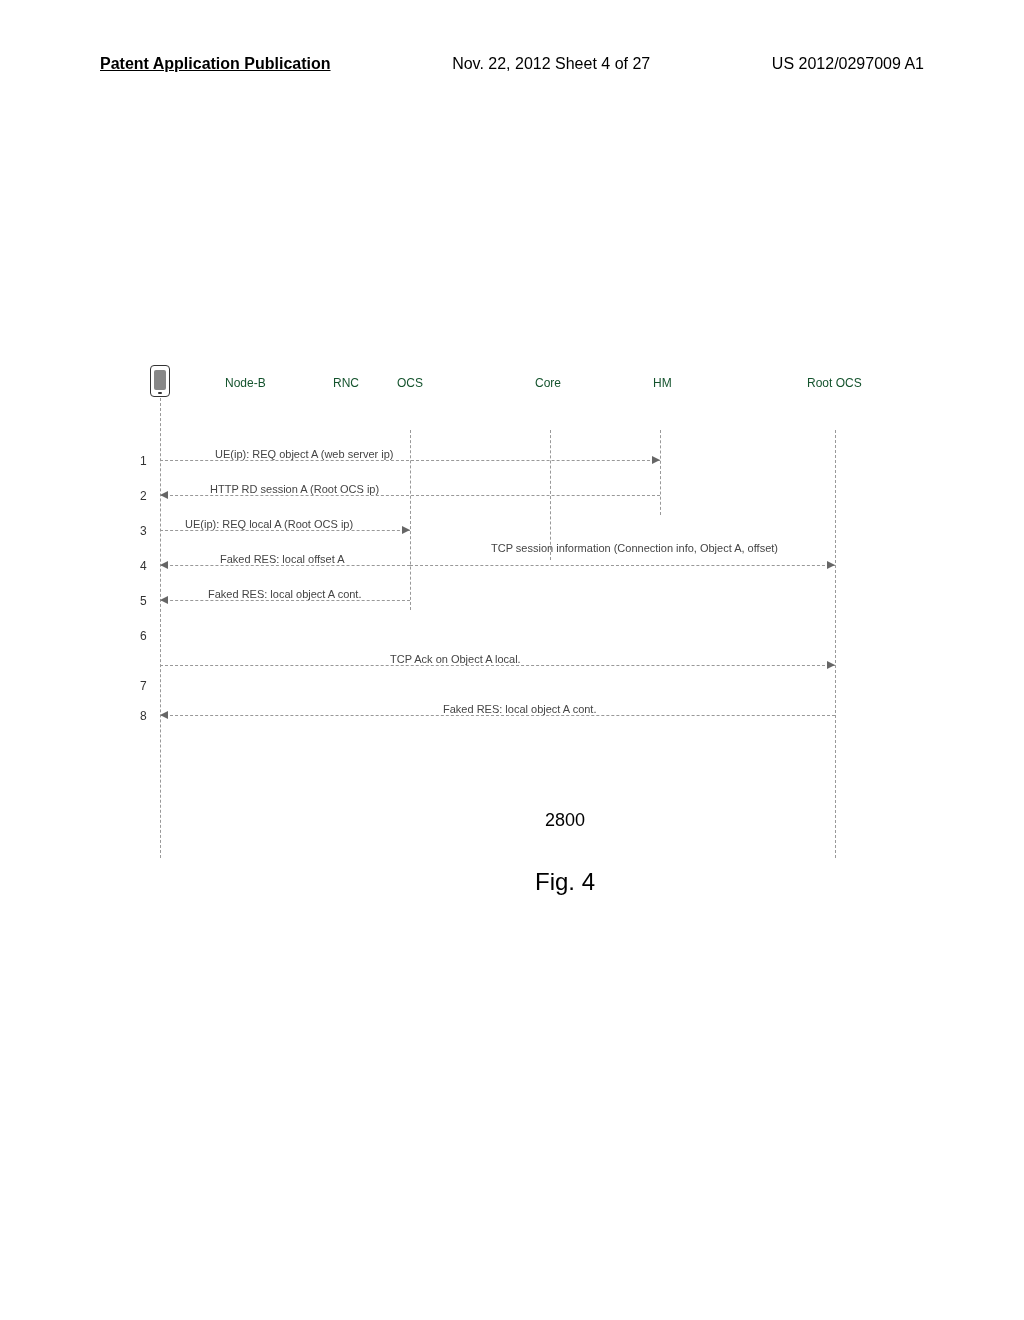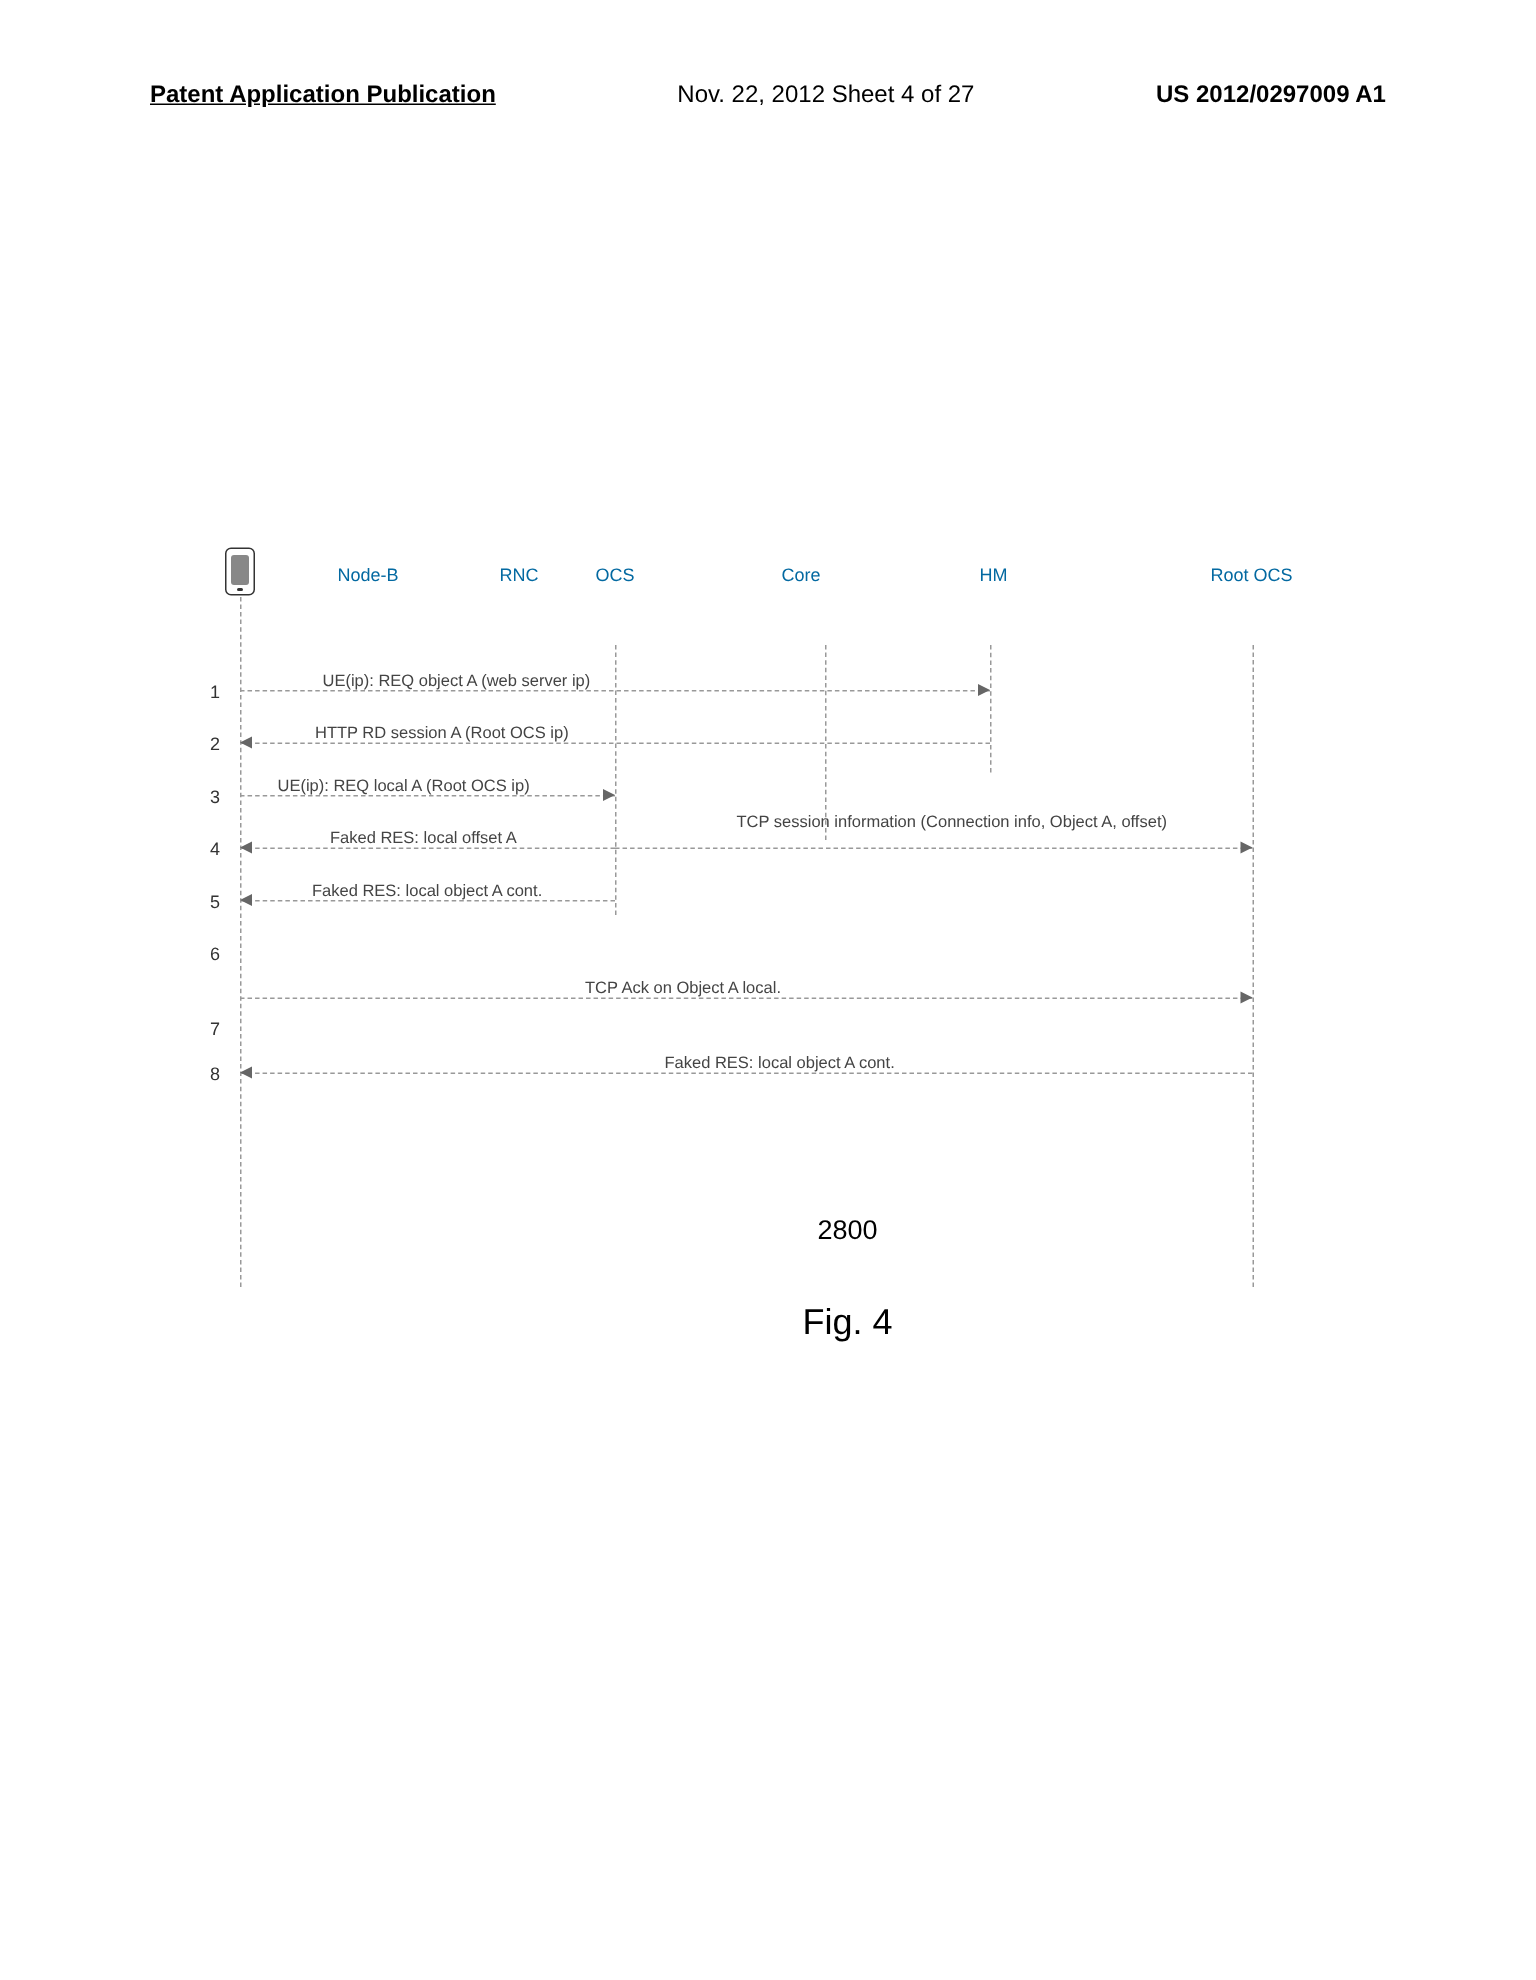--- a/index.html
+++ b/index.html
@@ -26,21 +26,21 @@
       font-weight: bold;
     }
     .header-left {
       font-weight: bold;
       text-decoration: underline;
     }
     .header-center {
       font-weight: normal;
     }
     .header-right {
-      font-weight: bold;
+      font-weight: normal;
     }
     .diagram {
       position: absolute;
       top: 370px;
       left: 155px;
       width: 720px;
       height: 500px;
     }
     .phone-icon {
       position: absolute;
@@ -70,21 +70,21 @@
       transform: translateX(-50%);
       width: 4px;
       height: 2px;
       background: #333;
       border-radius: 1px;
     }
     .participant-label {
       position: absolute;
       top: 6px;
       font-size: 12px;
-      color: #0369a1;
+      color: #14532d;
       white-space: nowrap;
     }
     .lifeline {
       position: absolute;
       width: 1px;
       border-left: 1px dashed #999;
     }
     .step-number {
       position: absolute;
       left: -15px;
@@ -138,21 +138,21 @@
   <span class="header-center">Nov. 22, 2012  Sheet 4 of 27</span>
   <span class="header-right">US 2012/0297009 A1</span>
 </div>
 
 <div class="diagram">
   <div class="phone-icon"></div>
 
   <div class="participant-label" style="left:70px">Node-B</div>
   <div class="participant-label" style="left:178px">RNC</div>
   <div class="participant-label" style="left:242px">OCS</div>
-  <div class="participant-label" style="left:366px">Core</div>
+  <div class="participant-label" style="left:380px">Core</div>
   <div class="participant-label" style="left:498px">HM</div>
   <div class="participant-label" style="left:652px">Root OCS</div>
 
   <div class="lifeline" style="left:5px; top:28px; height:460px"></div>
   <div class="lifeline" style="left:255px; top:60px; height:180px"></div>
   <div class="lifeline" style="left:395px; top:60px; height:130px"></div>
   <div class="lifeline" style="left:505px; top:60px; height:85px"></div>
   <div class="lifeline" style="left:680px; top:60px; height:428px"></div>
 
   <div class="step-number" style="top:84px">1</div>

